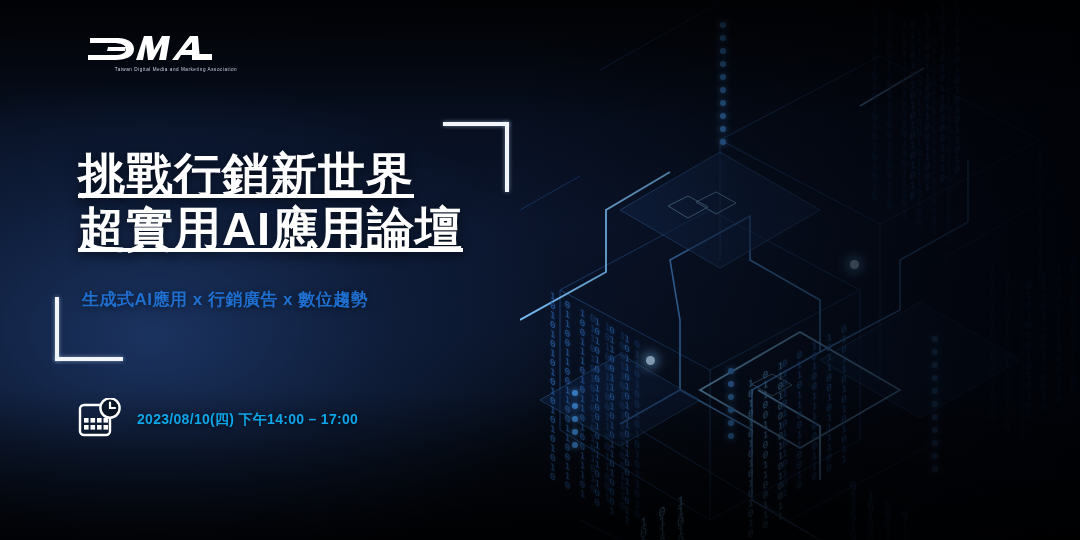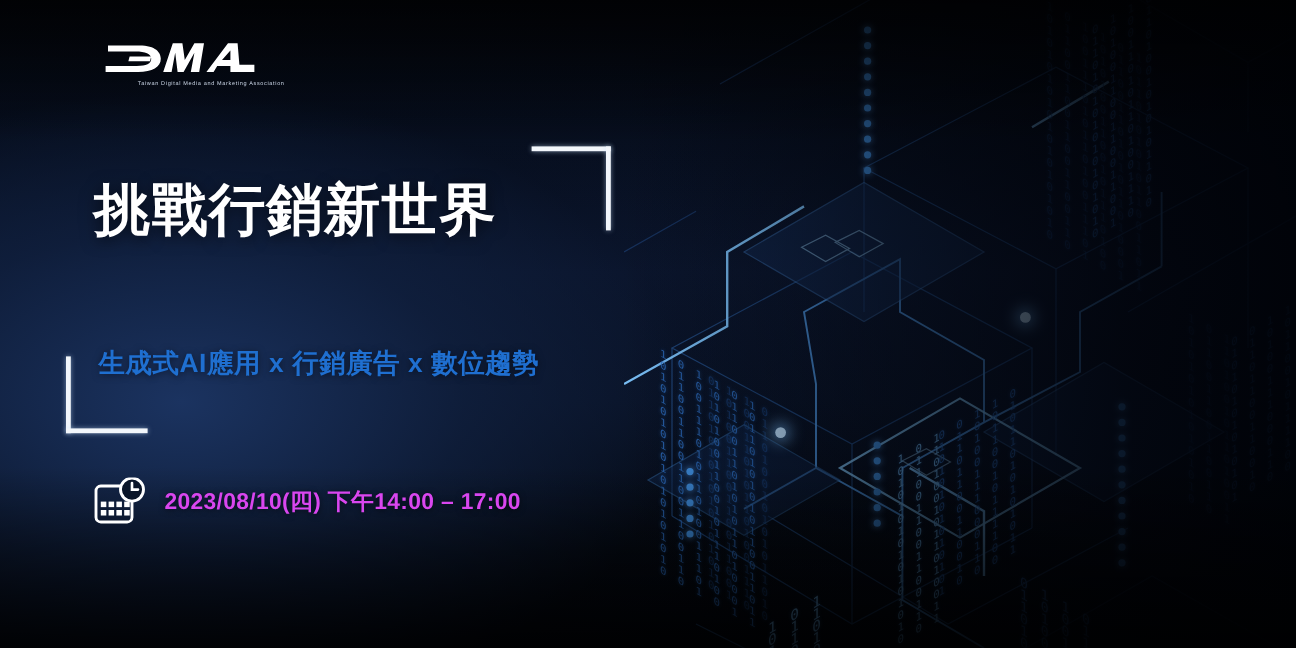--- a/index.html
+++ b/index.html
@@ -128,48 +128,48 @@
     left: 78px;
     top: 148px;
     color: #ffffff;
     font-weight: bold;
     font-size: 47px;
     line-height: 54px;
     letter-spacing: 1px;
     text-shadow: 0 2px 12px rgba(0,0,0,0.6);
     white-space: nowrap;
   }
-  .headline .ln { display: block; }
+  .headline .ln { display: block; text-decoration: underline; }
 
   .subtitle {
     position: absolute;
     left: 82px;
     top: 288px;
     color: #1f6fd0;
     font-weight: bold;
-    font-size: 22px;
+    font-size: 17px;
     letter-spacing: 0.5px;
     white-space: nowrap;
     text-shadow: 0 1px 6px rgba(0,0,0,0.5);
   }
 
   
   .info {
     position: absolute;
     left: 78px;
     top: 398px;
     display: flex;
     align-items: center;
     gap: 15px;
   }
   .cal-icon { flex: none; }
   .info-text {
-    color: #d946ef;
+    color: #0ea5e9;
     font-weight: bold;
-    font-size: 19px;
+    font-size: 14px;
     line-height: 22px;
     letter-spacing: 0.3px;
     white-space: nowrap;
     text-shadow: 0 1px 5px rgba(0,0,0,0.6);
     text-align: right;
   }
   .info-text .ln { display: block; }
 </style>
 </head>
 <body>
@@ -485,20 +485,21 @@
     <span class="h"></span>
       <span class="v"></span>
   </div>
   <div class="bracket br-bl">
     <span class="v"></span>
       <span class="h"></span>
   </div>
 
   <div class="headline">
     <span class="ln">挑戰行銷新世界</span>
+    <span class="ln">超實用AI應用論壇</span>
   </div>
 
   <div class="subtitle">生成式AI應用 x 行銷廣告 x 數位趨勢</div>
 
   <div class="info">
     <svg class="cal-icon" width="44" height="42" viewBox="0 0 44 42">
       <rect x="2" y="7" width="30" height="30" rx="4" fill="none" stroke="#ffffff" stroke-width="2.4"></rect>
       <g fill="#ffffff">
         <rect x="6" y="20" width="4.6" height="4.6"></rect>
         <rect x="12.5" y="20" width="4.6" height="4.6"></rect>

